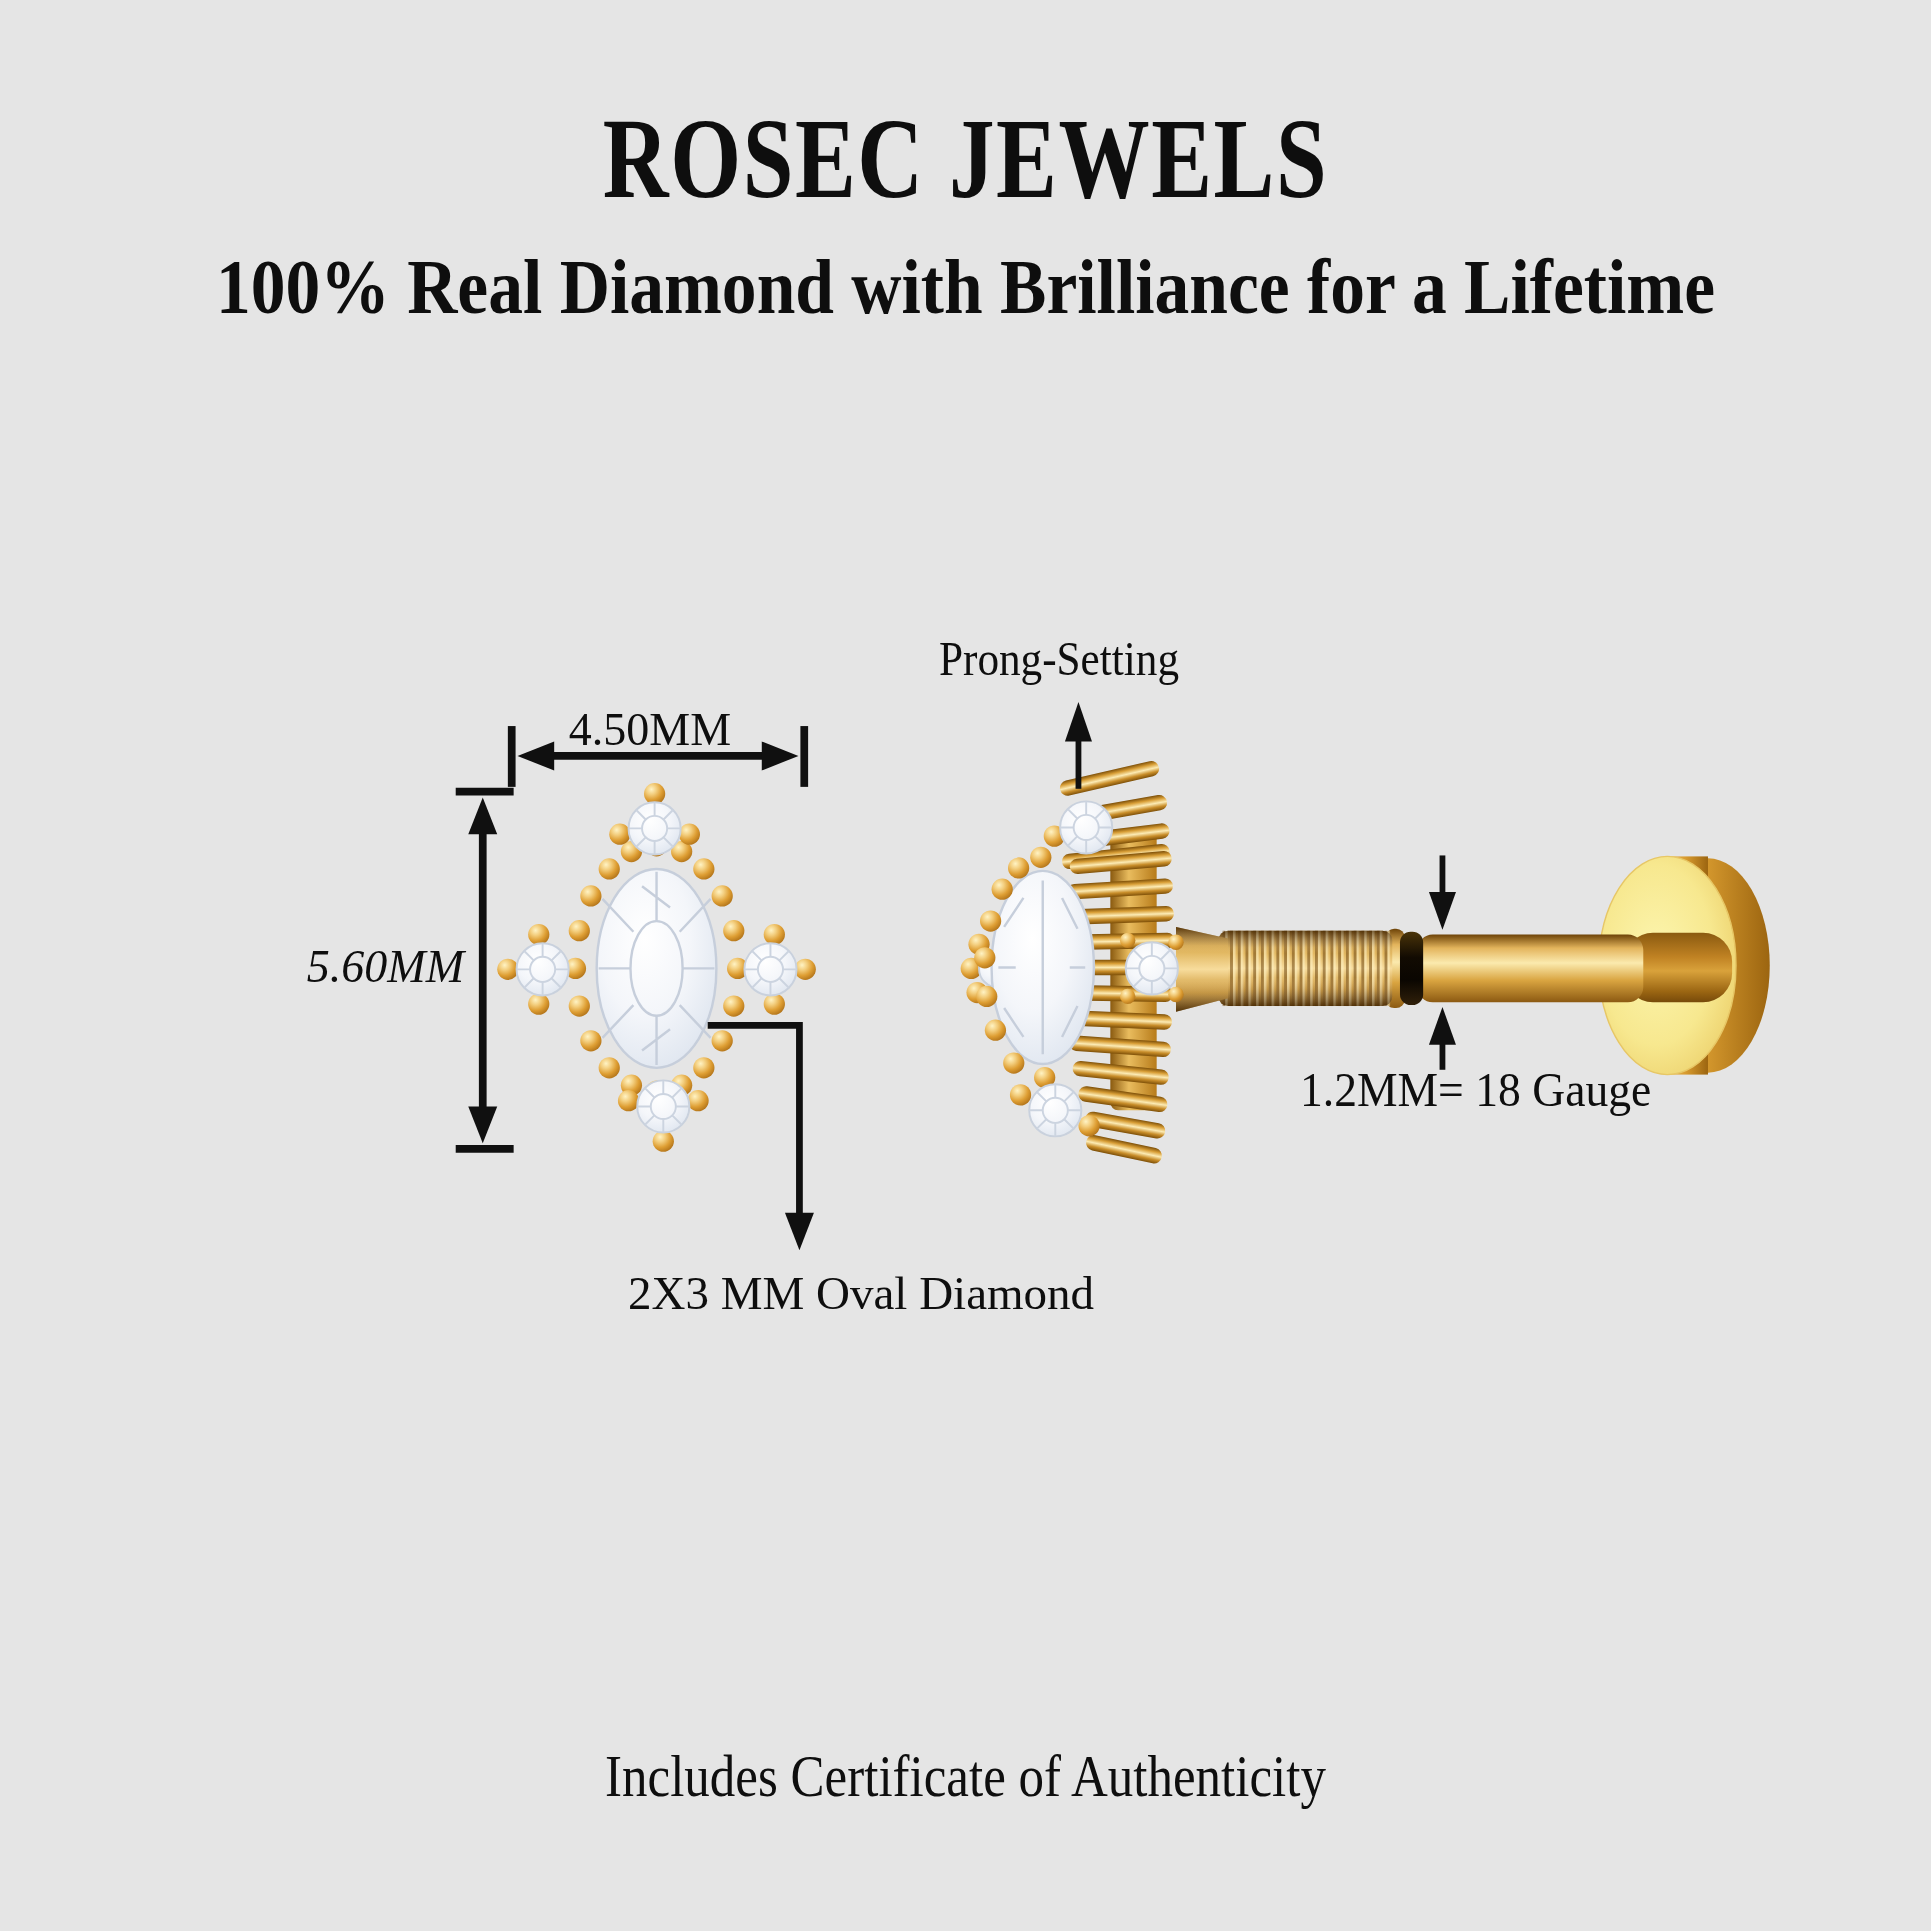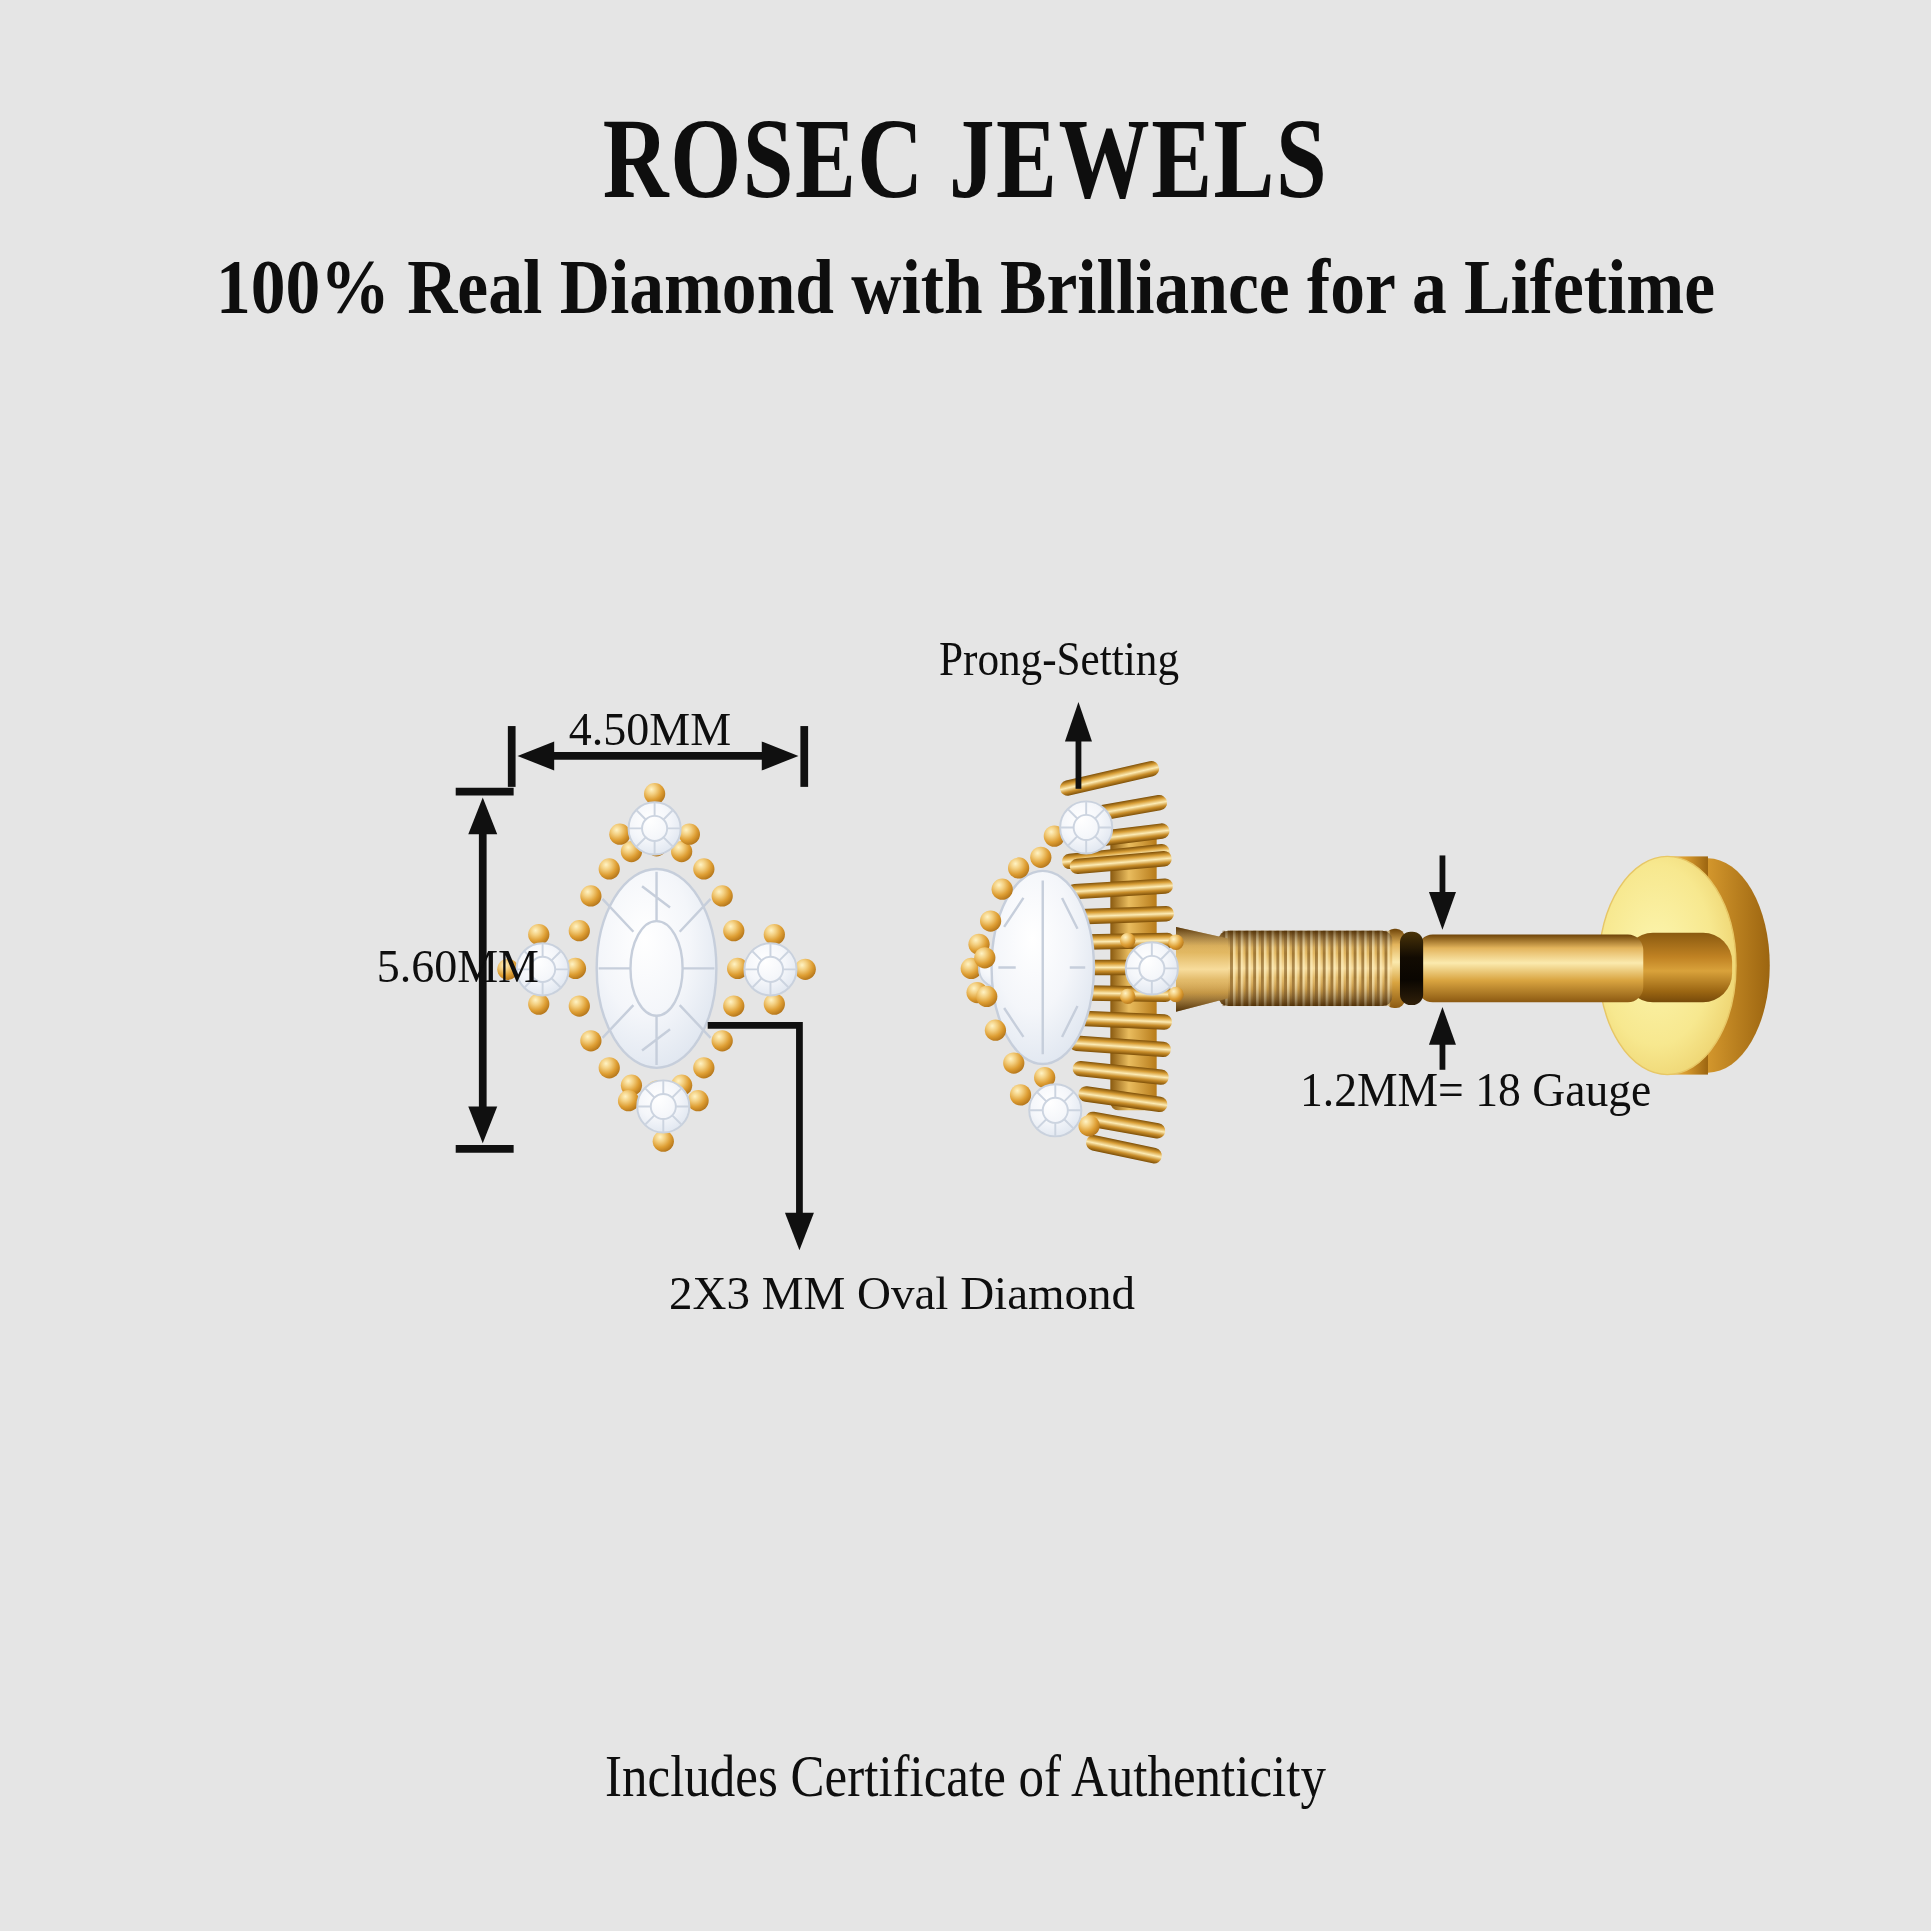--- a/index.html
+++ b/index.html
@@ -7,24 +7,24 @@
   .canvas{position:relative;width:1931px;height:1931px;background:#e5e5e5;}
   .art{position:absolute;left:0;top:0;width:1931px;height:1931px;}
   .lbl{position:absolute;color:#0e0e0e;line-height:1;white-space:nowrap;}
   .brand{left:0;top:102px;width:1931px;text-align:center;font-size:114px;font-weight:bold;
          letter-spacing:1.9px;transform:scaleX(0.80);transform-origin:center;}
   .tagline{left:0;top:247px;width:1931px;text-align:center;font-size:79px;font-weight:bold;
            transform:scaleX(0.88);transform-origin:center;}
   .dim{font-size:46px;}
   .ann{font-size:48px;}
   .dim-w{left:650px;top:707px;transform:translateX(-50%);}
-  .dim-h{right:1392px;top:944px;}
+  .dim-h{right:1467px;top:944px;font-style:italic;}
   .prong{left:939px;top:635px;transform:scaleX(0.9);transform-origin:left center;}
   .gauge{left:1300px;top:1066px;transform:scaleX(0.95);transform-origin:left center;}
-  .note{left:628px;top:1266px;font-size:47px;line-height:1.18;white-space:nowrap;margin-left:41px;}
+  .note{left:628px;top:1266px;font-size:47px;line-height:1.18;white-space:nowrap;}
   .footer{left:0;top:1746px;width:1931px;text-align:center;font-size:60px;
           transform:scaleX(0.85);transform-origin:center;}
 </style>
 </head>
 <body>
 
 <div class="canvas">
 
   <div class="lbl brand">ROSEC JEWELS</div>
   <div class="lbl tagline">100% Real Diamond with Brilliance for a Lifetime</div>

